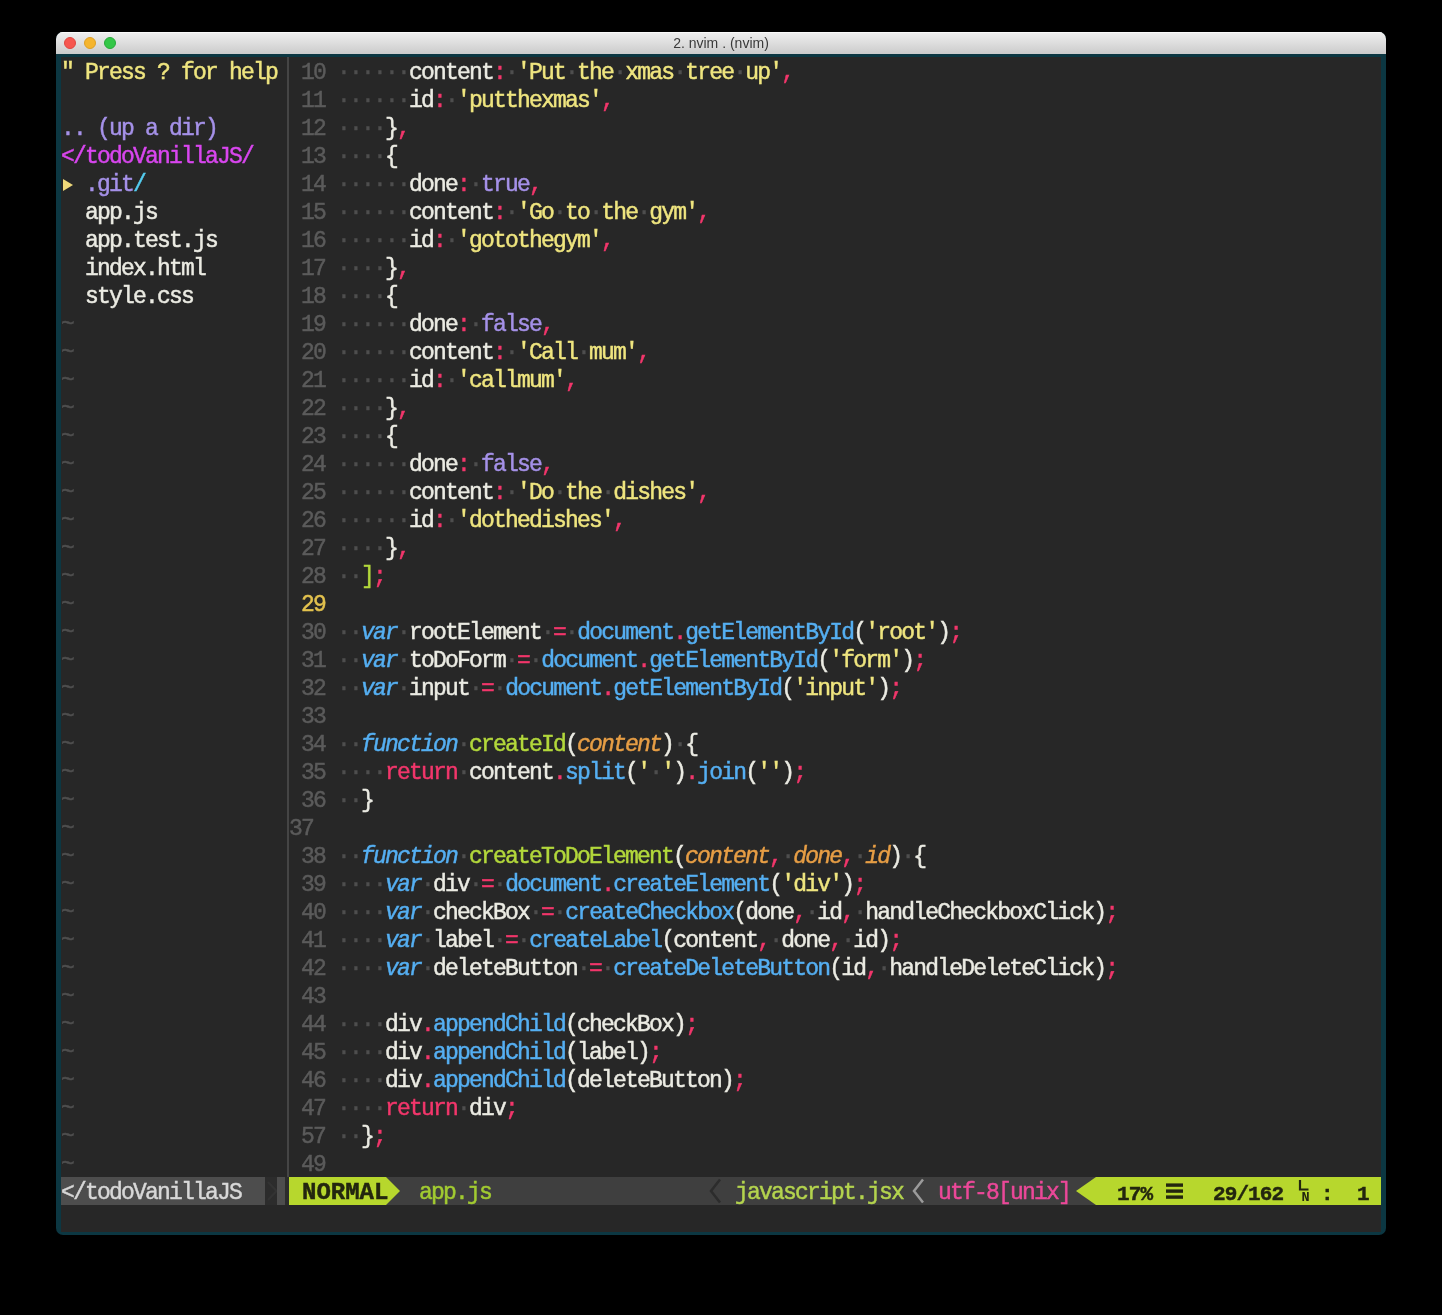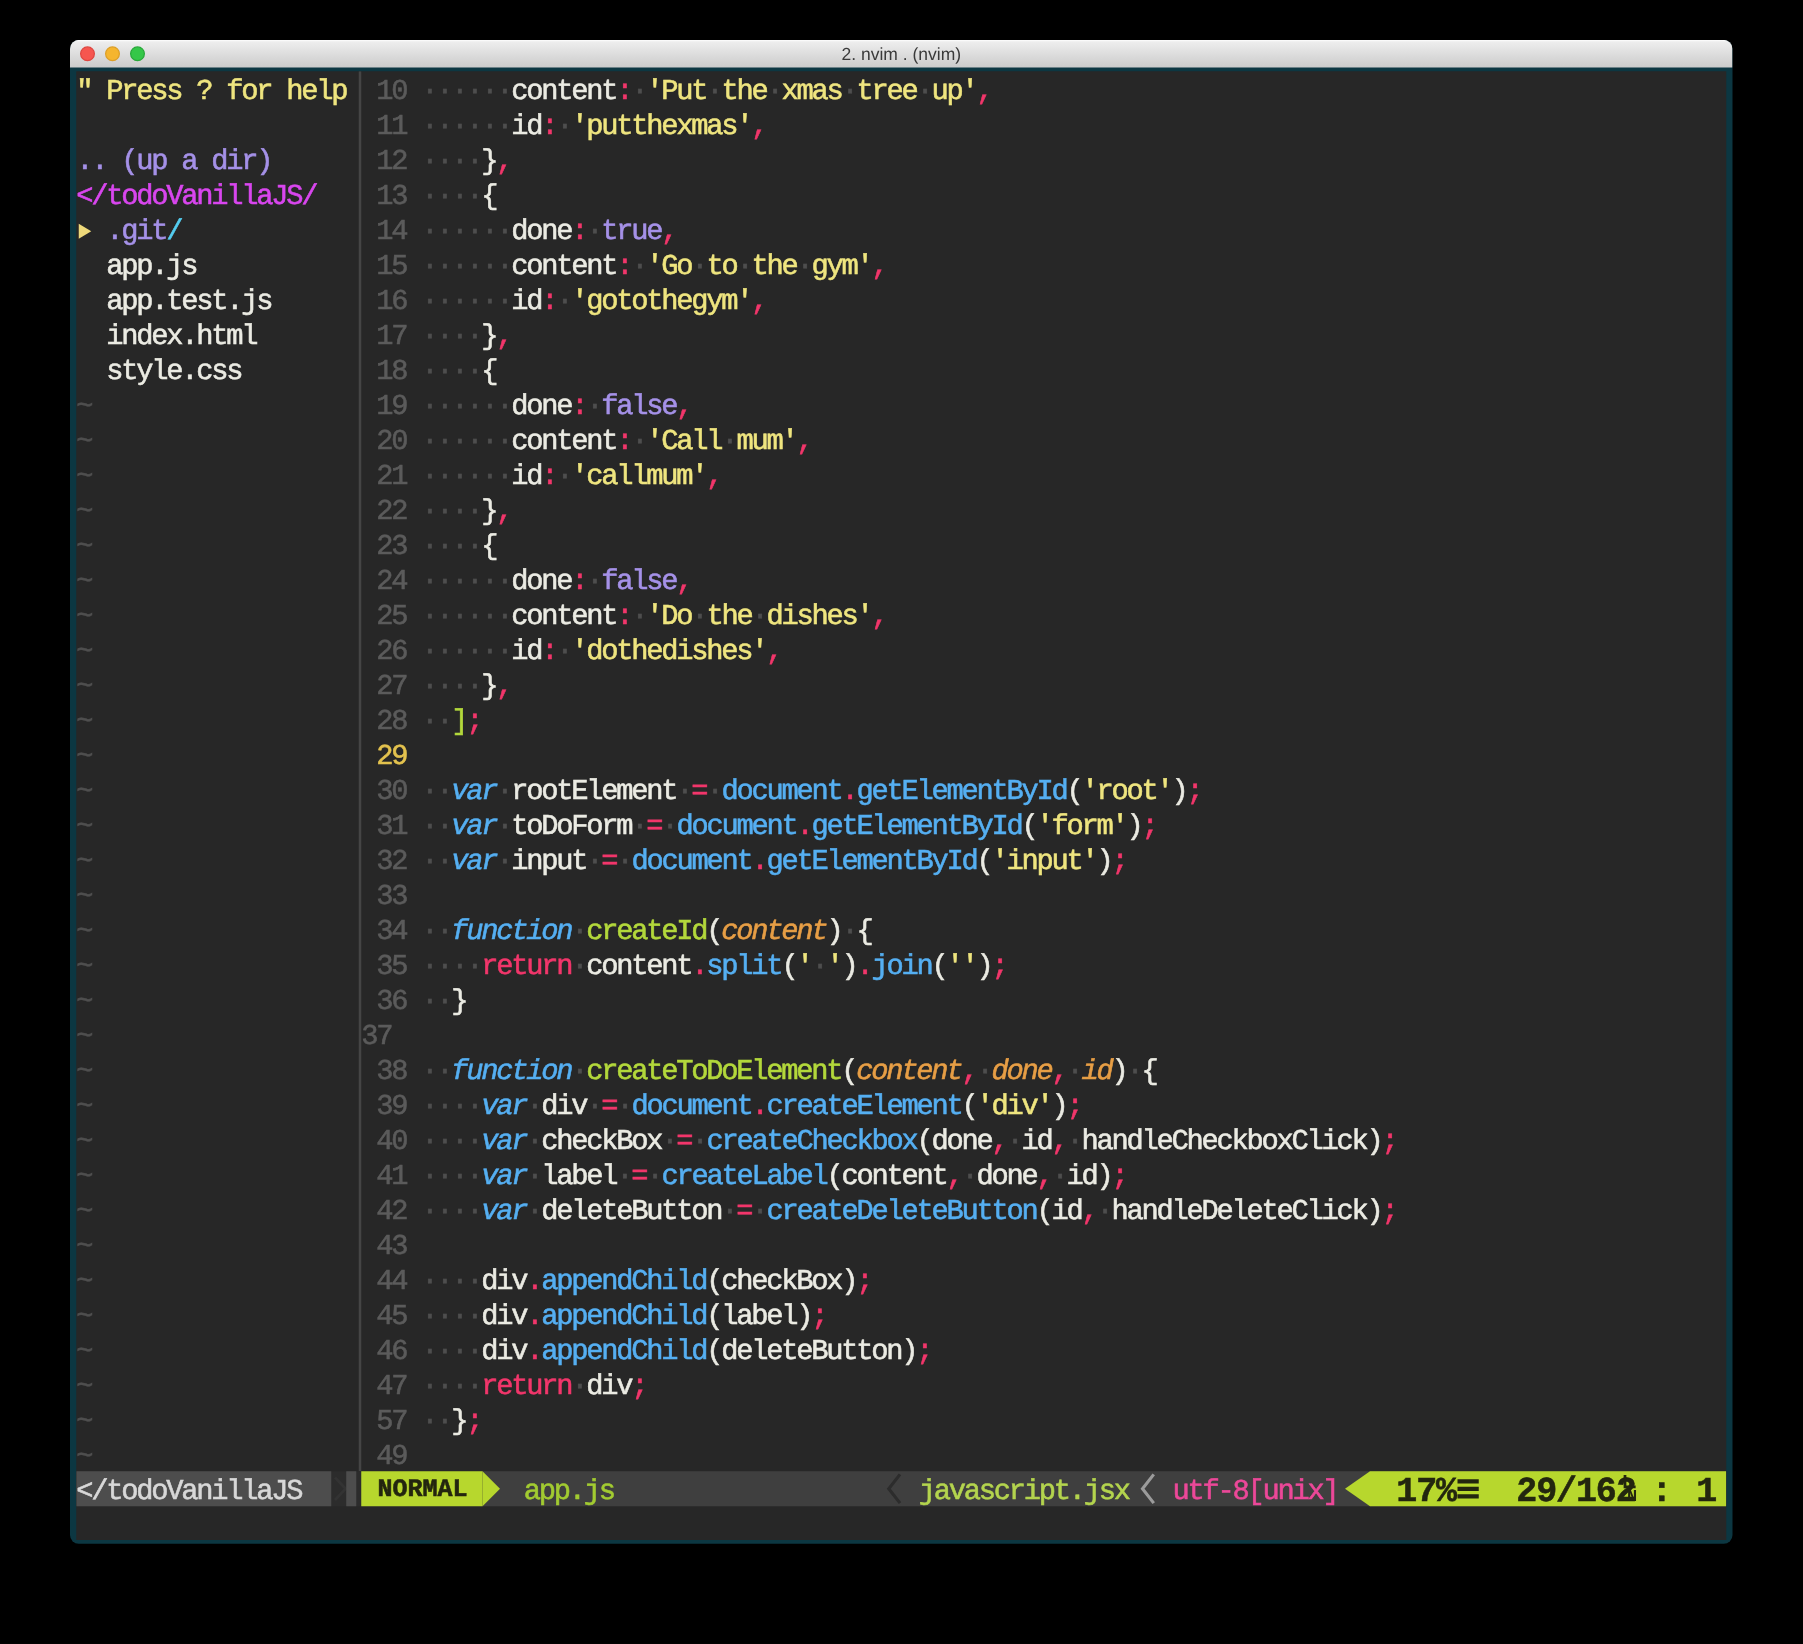--- a/index.html
+++ b/index.html
@@ -21,22 +21,22 @@
 .u{color:#a591e8;}
 .o{color:#e79e45;font-style:italic;}
 .g{color:#b3d83b;}
 .pk{color:#d946ef;font-family:Liberation Mono, monospace;}
 .cy{color:#54cdf0;}
 .t{color:#4f4f4f;}
 .tri{position:absolute;left:2px;top:10px;width:0;height:0;border-left:10px solid #eed97a;border-top:6px solid transparent;border-bottom:6px solid transparent;}
 .sl{position:absolute;left:0;top:1120px;width:1400px;height:28px;background:#2c2c2c;}
 .sl .seg{position:absolute;top:0;height:28px;}
 .sl .txt{position:absolute;top:2px;height:28px;line-height:28px;white-space:pre;}
-.sl .bb{font-size:20px;letter-spacing:0;font-weight:bold;}
-.sl .bc{font-size:28px;letter-spacing:-0.902px;font-weight:bold;top:3.5px;}
+.sl .bb{font-size:24px;letter-spacing:0;font-weight:bold;}
+.sl .bc{font-size:21px;letter-spacing:-0.902px;font-weight:bold;top:3.5px;}
 </style></head>
 <body>
 <div class="win">
   <div class="tb">
     <div class="title">2. nvim . (nvim)</div>
     <div class="dot" style="left:8px;background:#f6564f;border:1px solid #df4740;"></div>
     <div class="dot" style="left:28px;background:#f5b52e;border:1px solid #dd9f26;"></div>
     <div class="dot" style="left:48px;background:#34c748;border:1px solid #28a93a;"></div>
   </div>
   <div class="term">

